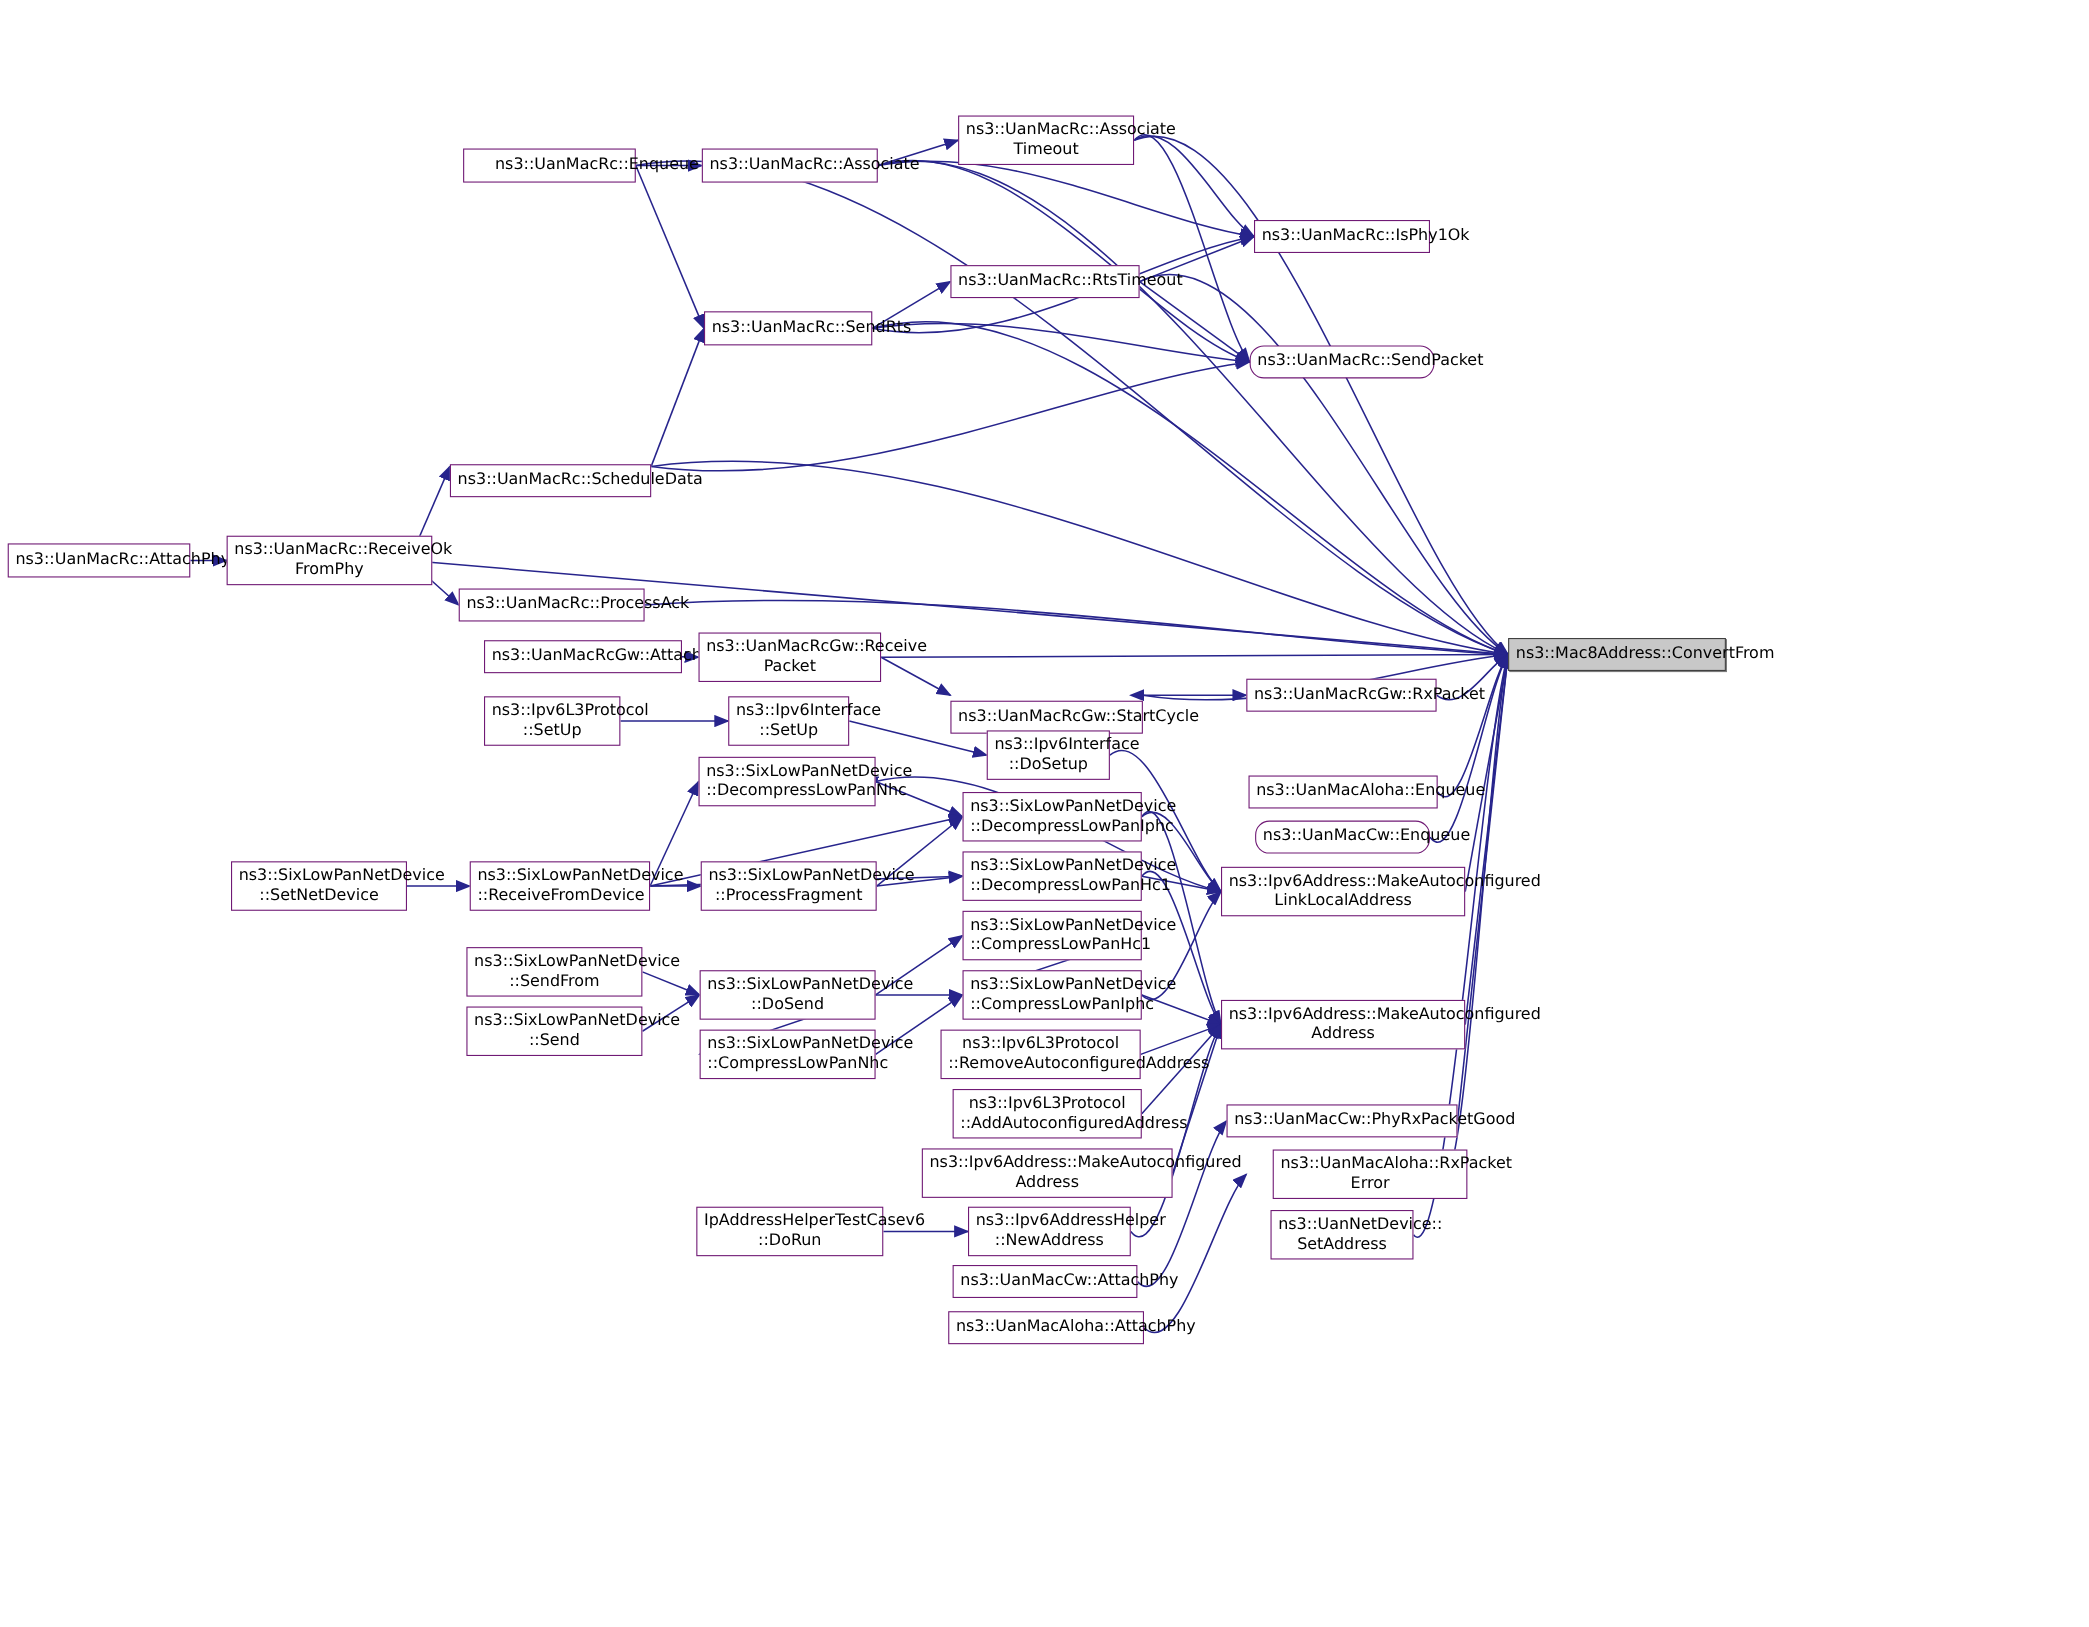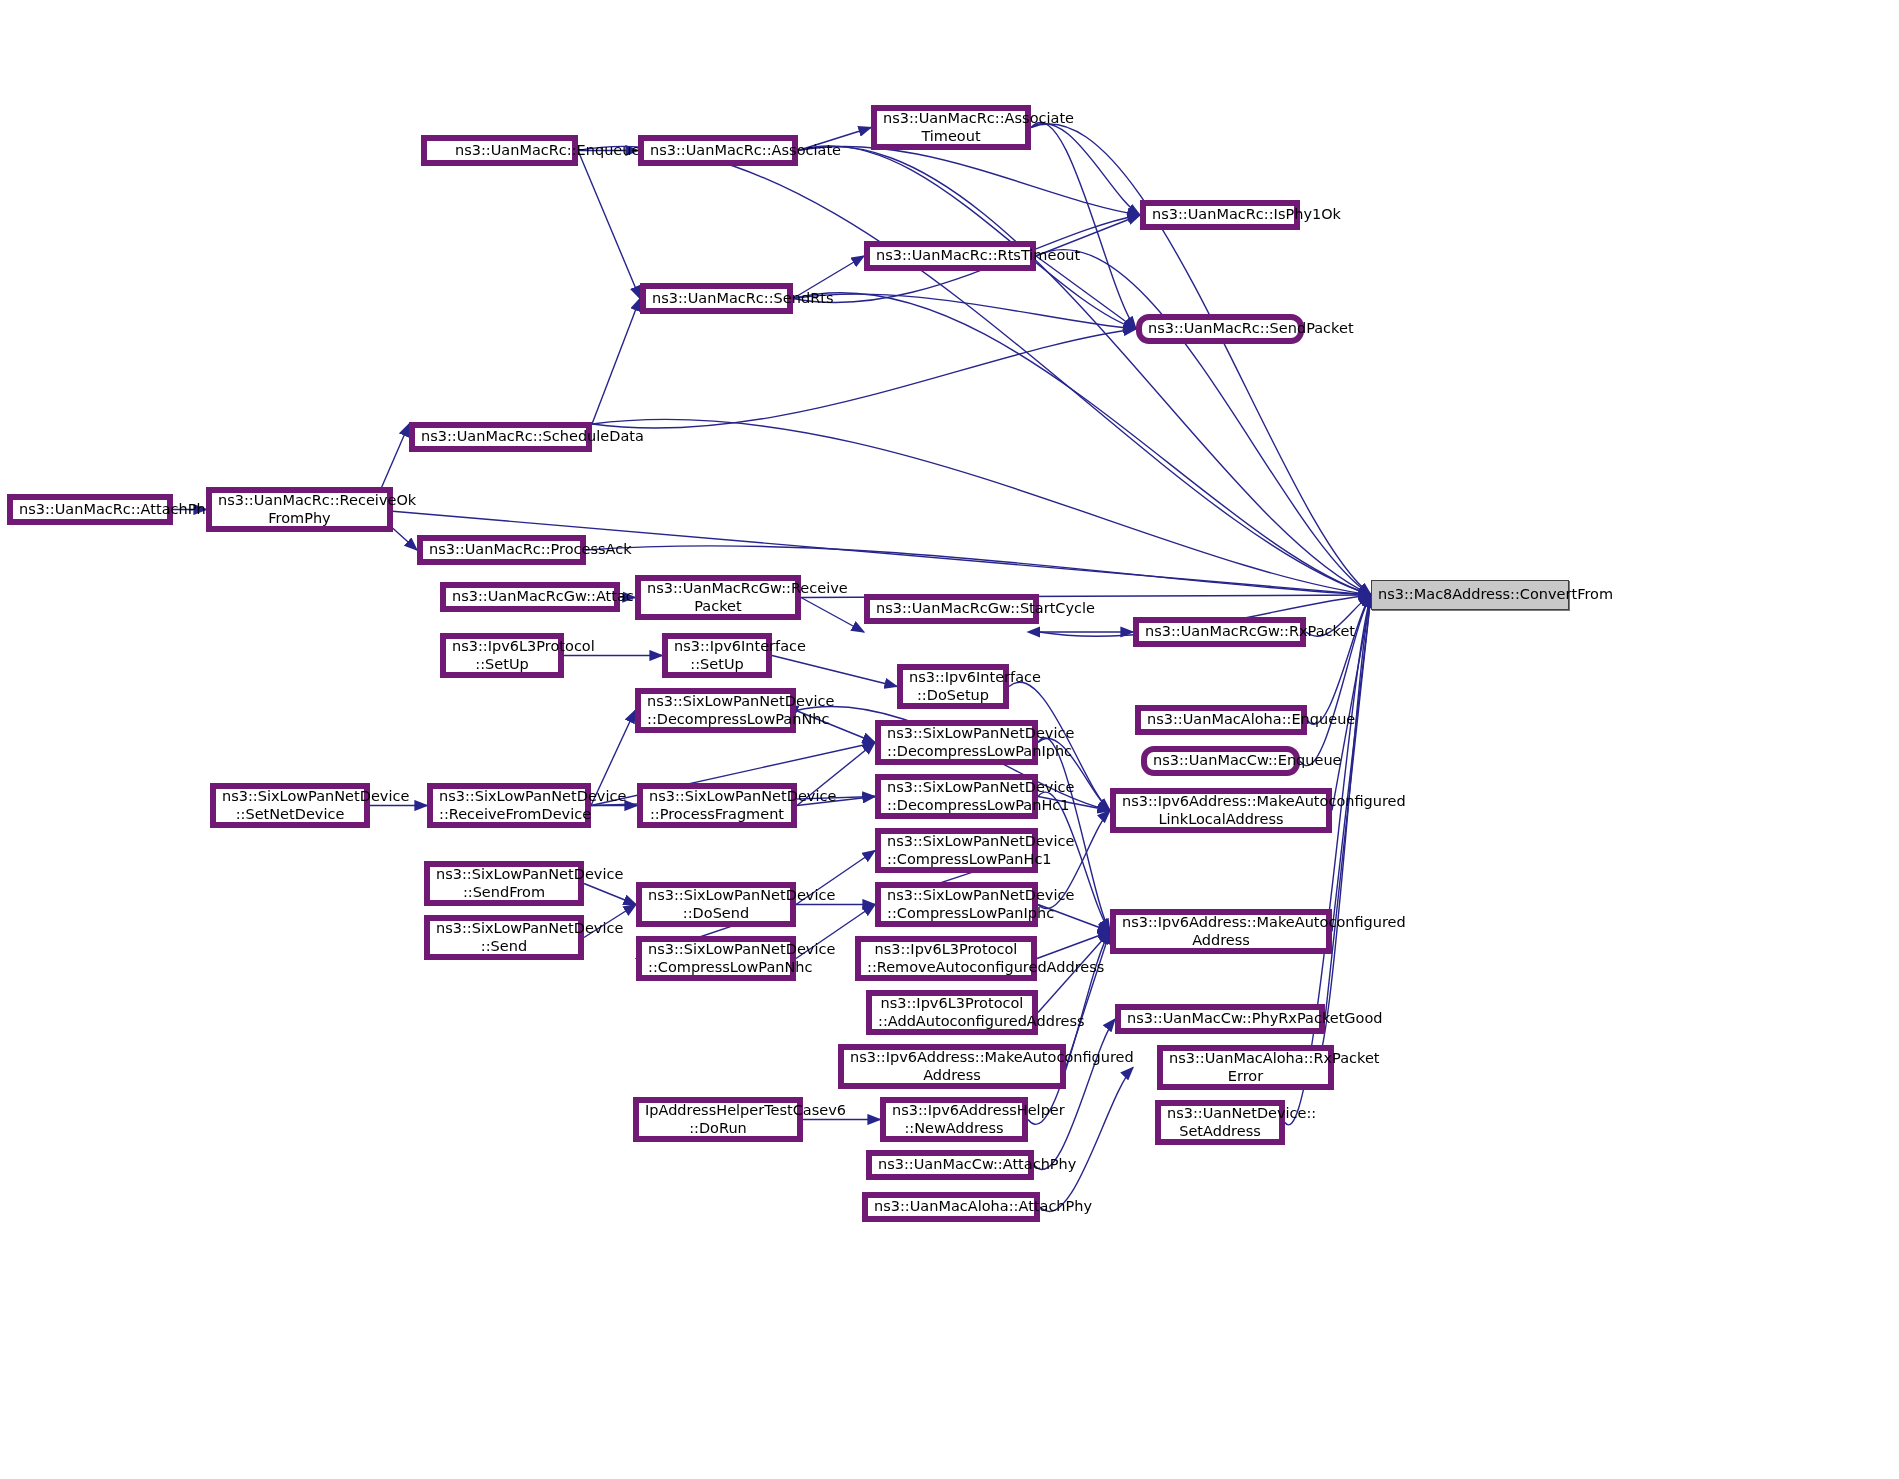--- a/index.html
+++ b/index.html
@@ -1,19 +1,19 @@
 <!DOCTYPE html>
 <html><head>
 <meta charset="utf-8">
 <style>
   html,body{margin:0;padding:0;background:#ffffff;}
   #stage{position:relative;width:1899px;height:1479px;background:#ffffff;
          font-family:"DejaVu Sans","Liberation Sans",sans-serif;overflow:hidden;}
   svg#edges{position:absolute;left:0;top:0;width:1899px;height:1479px;}
-  .node{position:absolute;box-sizing:border-box;border:6px solid #701a75;
+  .node{position:absolute;box-sizing:border-box;border:1px solid #701a75;
         background:#ffffff;color:#000000;font-size:14.5px;line-height:1.18;
         display:flex;align-items:center;justify-content:center;text-align:center;
         padding:1px 6px;white-space:pre-line;letter-spacing:0px;}
   .node.hl{background:#c8c8c8;border:1px solid #404040;box-shadow:1px 1px 0 #7b7b7b;}
   .node span{display:block;width:100%;}
 </style>
 </head>
 <body>
 
 <div id="stage">
@@ -110,21 +110,21 @@
       <div class="node" style="left: 1140px; top: 200px; width: 160px; height: 30px;"><span>ns3::UanMacRc::IsPhy1Ok</span></div>
       <div class="node" style="left: 864px; top: 241px; width: 172px; height: 30px;"><span>ns3::UanMacRc::RtsTimeout</span></div>
       <div class="node" style="left: 640px; top: 283px; width: 153px; height: 31px;"><span>ns3::UanMacRc::SendRts</span></div>
       <div class="node" style="left: 1136px; top: 314px; width: 168px; height: 30px; border-radius: 13px;"><span>ns3::UanMacRc::SendPacket</span></div>
       <div class="node" style="left: 409px; top: 409px; width: 183px; height: 30px; margin-top: 13px;"><span>ns3::UanMacRc::ScheduleData</span></div>
       <div class="node" style="left: 417px; top: 535px; width: 169px; height: 30px;"><span>ns3::UanMacRc::ProcessAck</span></div>
       <div class="node hl" style="left: 1371px; top: 580px; width: 198px; height: 30px;"><span>ns3::Mac8Address::ConvertFrom</span></div>
       <div class="node" style="left: 440px; top: 582px; width: 180px; height: 30px;"><span>ns3::UanMacRcGw::AttachPhy</span></div>
       <div class="node" style="left: 635px; top: 575px; width: 166px; height: 45px;"><span>ns3::UanMacRcGw::Receive
 Packet</span></div>
-      <div class="node" style="left: 864px; top: 594px; width: 175px; height: 30px;"><span>ns3::UanMacRcGw::StartCycle</span></div>
+      <div class="node" style="left: 864px; top: 637px; width: 175px; height: 30px;"><span>ns3::UanMacRcGw::StartCycle</span></div>
       <div class="node" style="left: 1133px; top: 617px; width: 173px; height: 30px;"><span>ns3::UanMacRcGw::RxPacket</span></div>
       <div class="node" style="left: 440px; top: 633px; width: 124px; height: 45px;"><span>ns3::Ipv6L3Protocol
 ::SetUp</span></div>
       <div class="node" style="left: 662px; top: 633px; width: 110px; height: 45px;"><span>ns3::Ipv6Interface
 ::SetUp</span></div>
       <div class="node" style="left: 897px; top: 664px; width: 112px; height: 45px;"><span>ns3::Ipv6Interface
 ::DoSetup</span></div>
       <div class="node" style="left: 635px; top: 688px; width: 161px; height: 45px;"><span>ns3::SixLowPanNetDevice
 ::DecompressLowPanNhc</span></div>
       <div class="node" style="left: 875px; top: 720px; width: 163px; height: 45px;"><span>ns3::SixLowPanNetDevice

